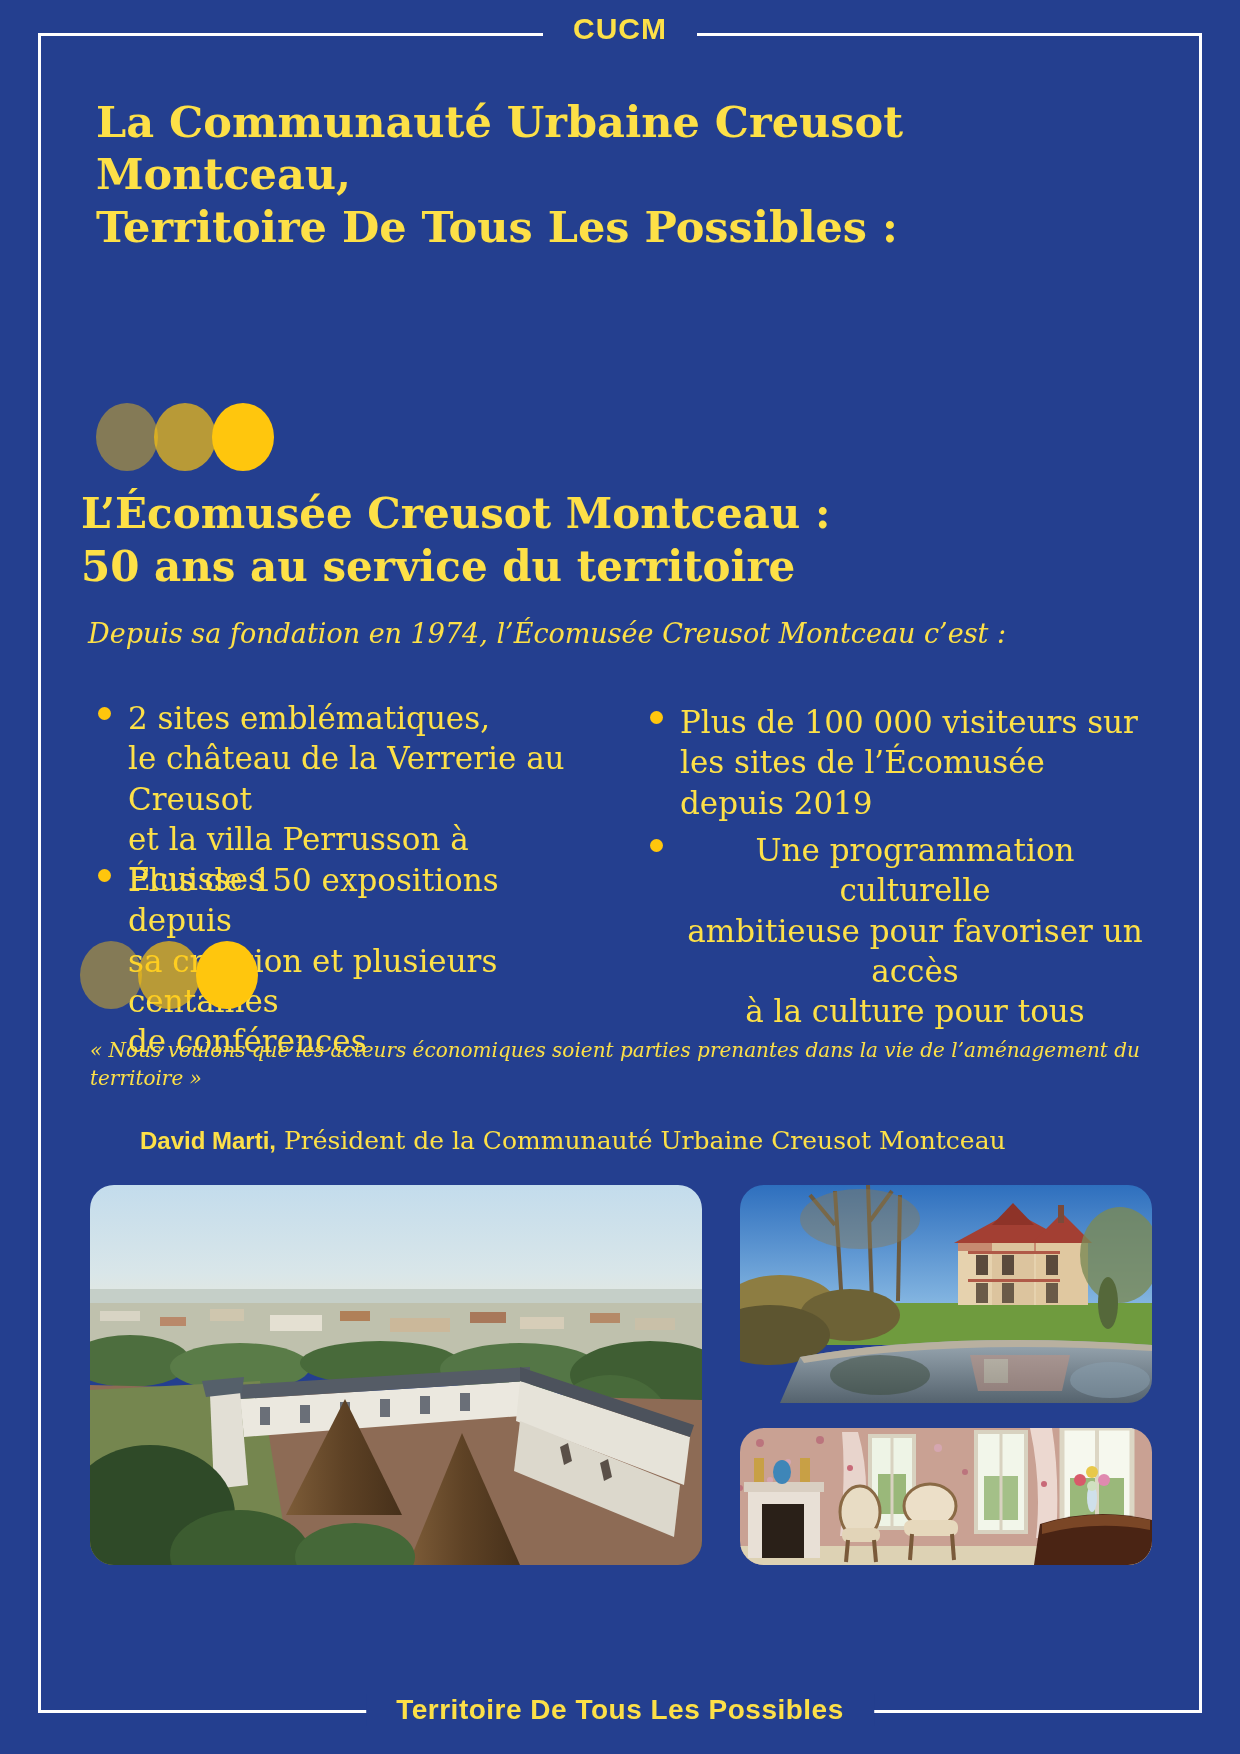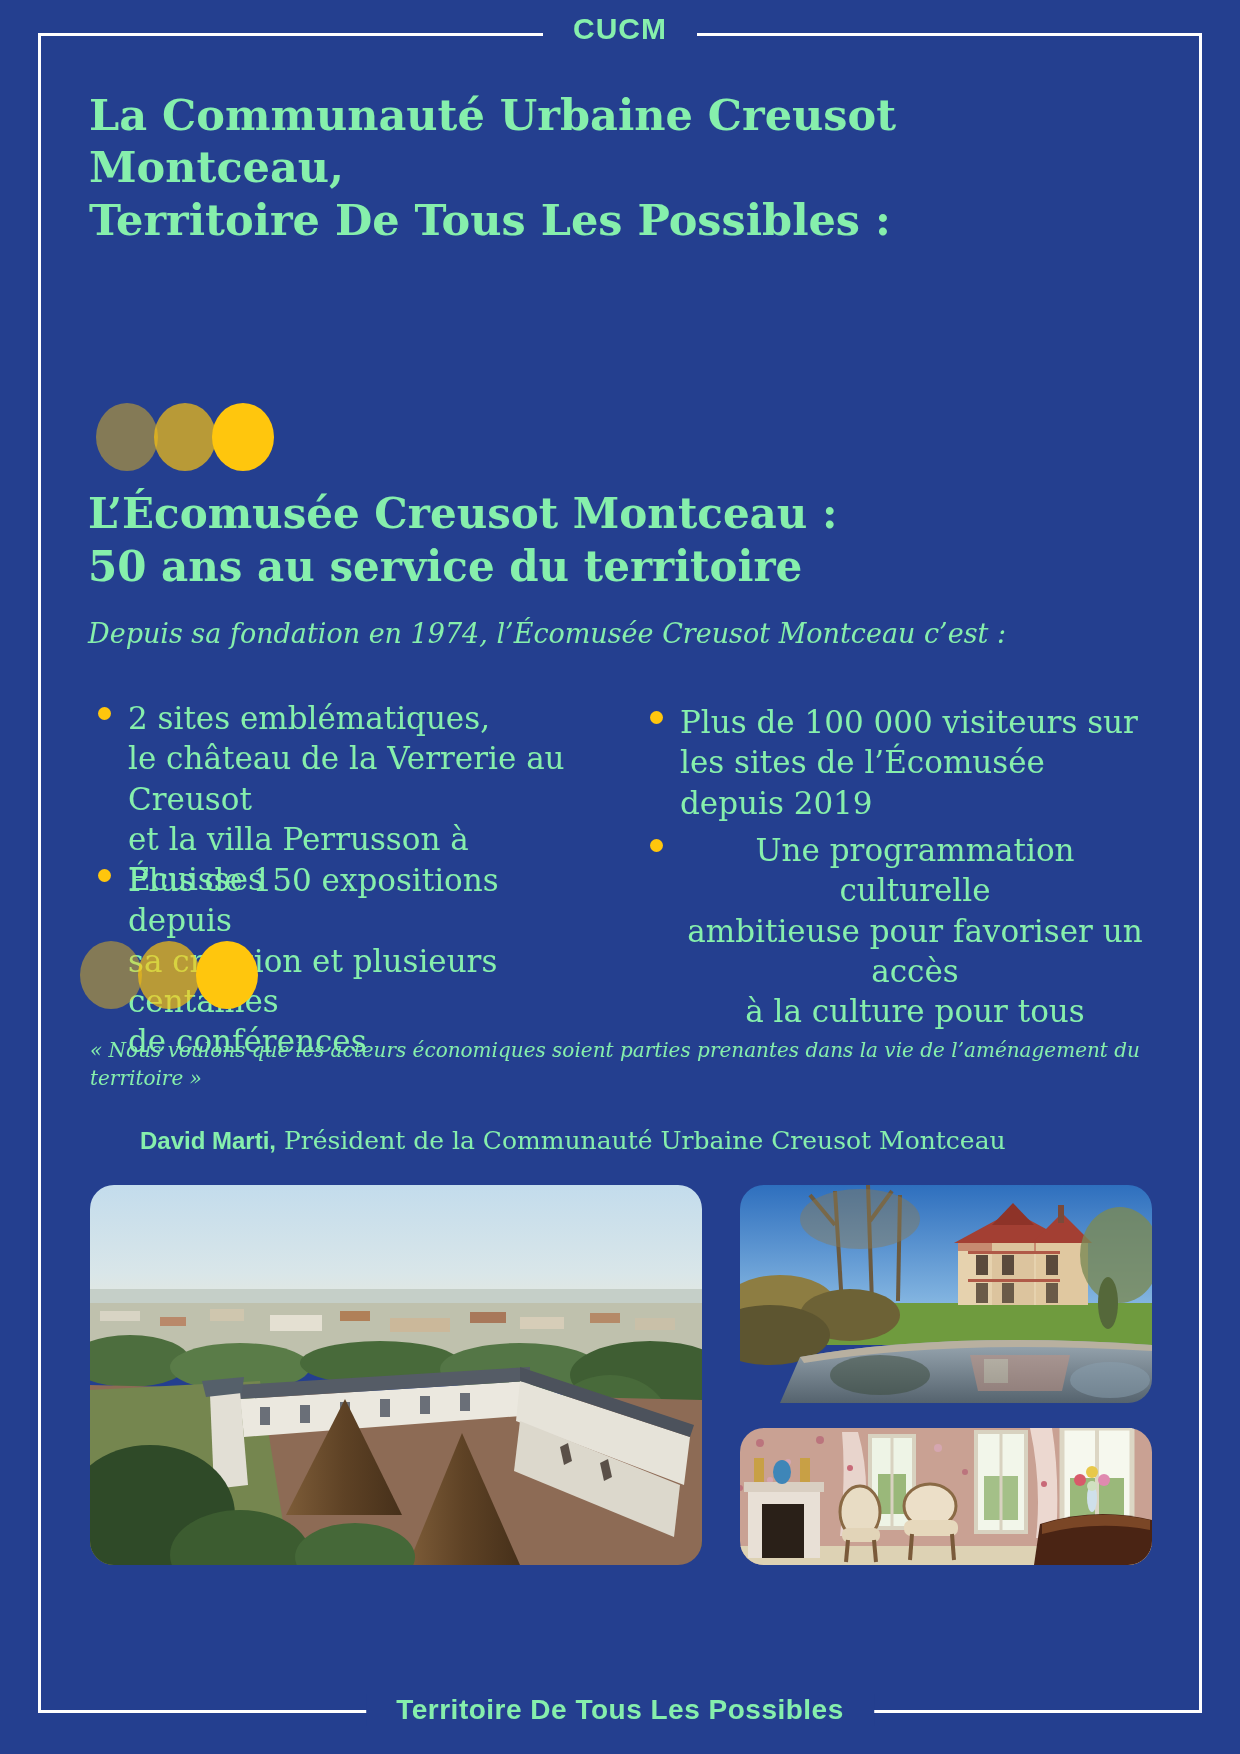--- a/index.html
+++ b/index.html
@@ -1,54 +1,54 @@
 <!DOCTYPE html>
 <html><head>
 <meta charset="utf-8">
 <style>
   html,body{margin:0;padding:0;background:#16255c;}
   .page{
     position:relative;
     width:1240px;height:1754px;
     background:#243F8F;
     font-family:"DejaVu Serif", serif;
-    color:#86efac;
+    color:#fde047;
     overflow:hidden;
   }
   .frame{
     position:absolute;left:38px;top:33px;width:1164px;height:1680px;
     border:3px solid #ffffff;box-sizing:border-box;
   }
   .badge{
     position:absolute;left:50%;transform:translateX(-50%);
     background:#243F8F;padding:0 30px;
     font-family:"Liberation Sans", sans-serif;font-weight:bold;
     white-space:nowrap;
   }
   .badge.top{top:12px;font-size:30px;letter-spacing:1px;}
   .badge.bottom{top:1694px;font-size:28px;letter-spacing:0.5px;}
   .h1{
     position:absolute;left:88px;top:88px;width:1000px;
-    font-size:43px;font-weight:bold;line-height:1.22;margin:1px;
+    font-size:43px;font-weight:bold;line-height:1.22;margin:8px;
   }
   .h1 span{display:block;}
   .intro-body{
     position:absolute;left:88px;top:212px;width:805px;
     font-size:25px;line-height:1.24;text-align:justify;
   }
   .dots{position:absolute;display:flex;}
   .dots span{width:62px;height:68px;border-radius:50%;}
   .dots span + span{margin-left:-4px;}
   .dot-1{background:rgba(255,198,13,0.44);}
   .dot-2{background:rgba(255,198,13,0.68);}
   .dot-3{background:#FFC60D;}
   .dots.set1{left:96px;top:403px;}
   .dots.set2{left:80px;top:941px;}
   .h2{
-    position:absolute;left:88px;top:488px;width:900px;
+    position:absolute;left:81px;top:488px;width:900px;
     font-size:42px;font-weight:bold;line-height:1.25;margin:0;
   }
   .h2 span{display:block;}
   .subtitle{
     position:absolute;left:88px;top:618px;width:1000px;
     font-size:27px;font-style:italic;
   }
   .bullet{position:absolute;}
   .bullet .dot{
     position:absolute;left:0;top:9px;width:13px;height:13px;border-radius:50%;

